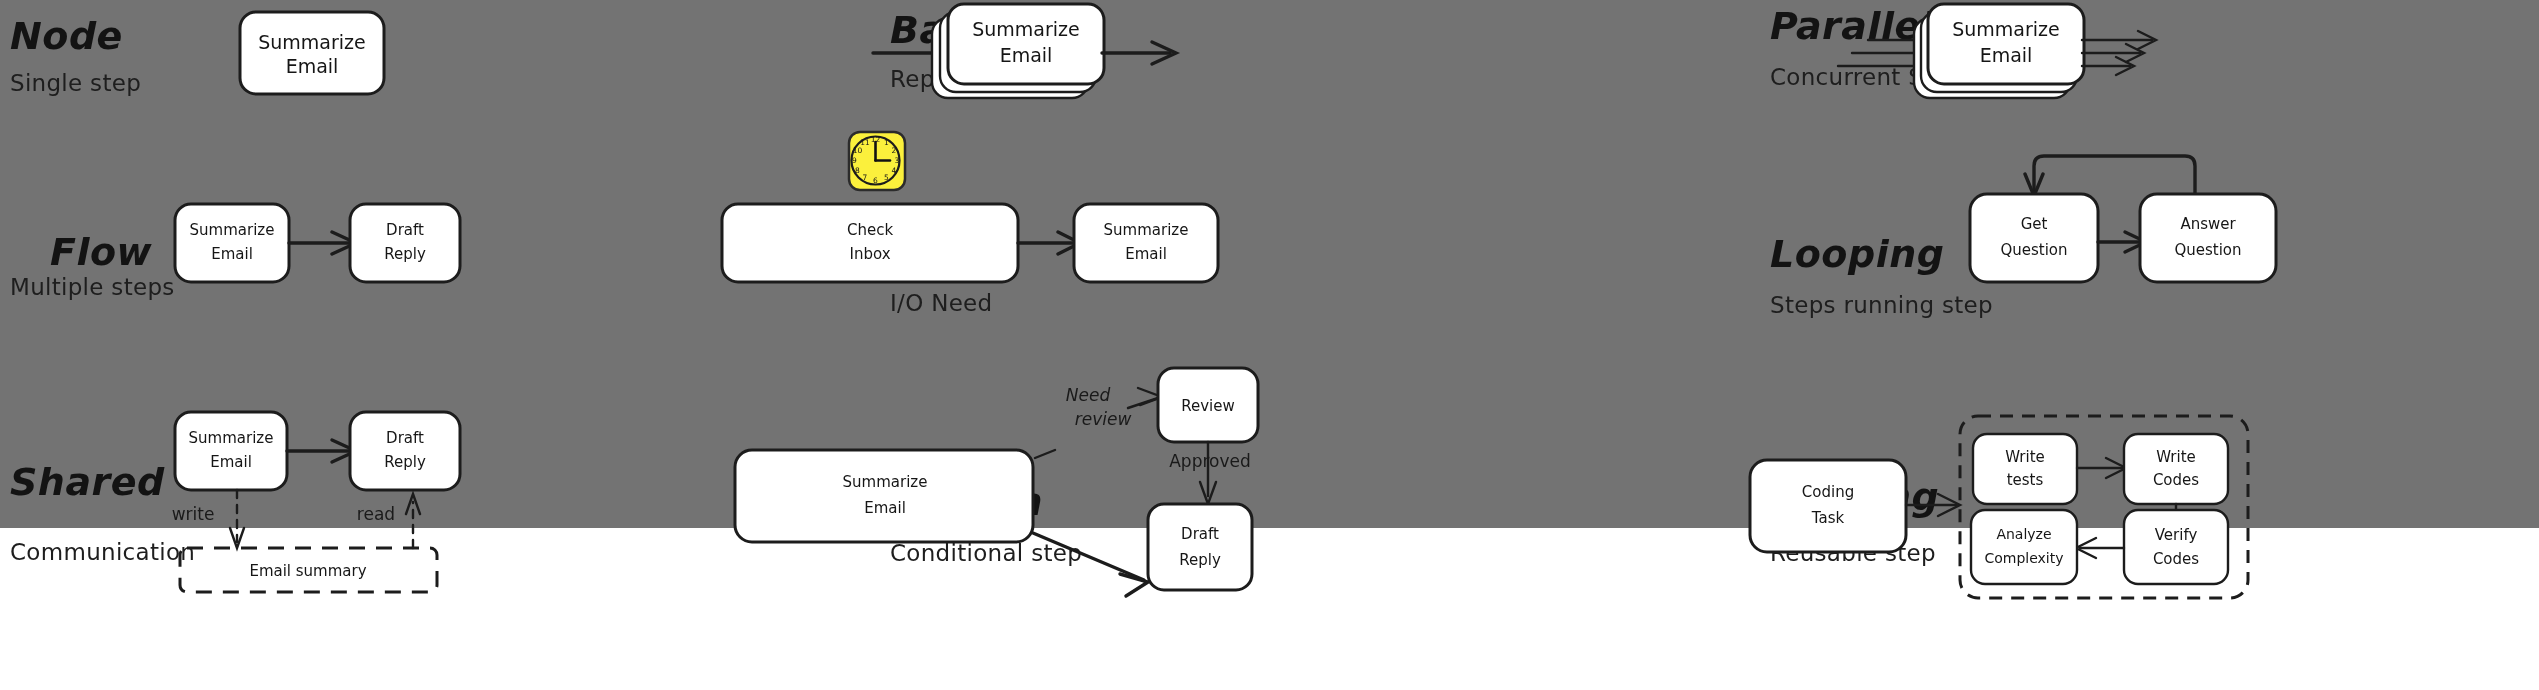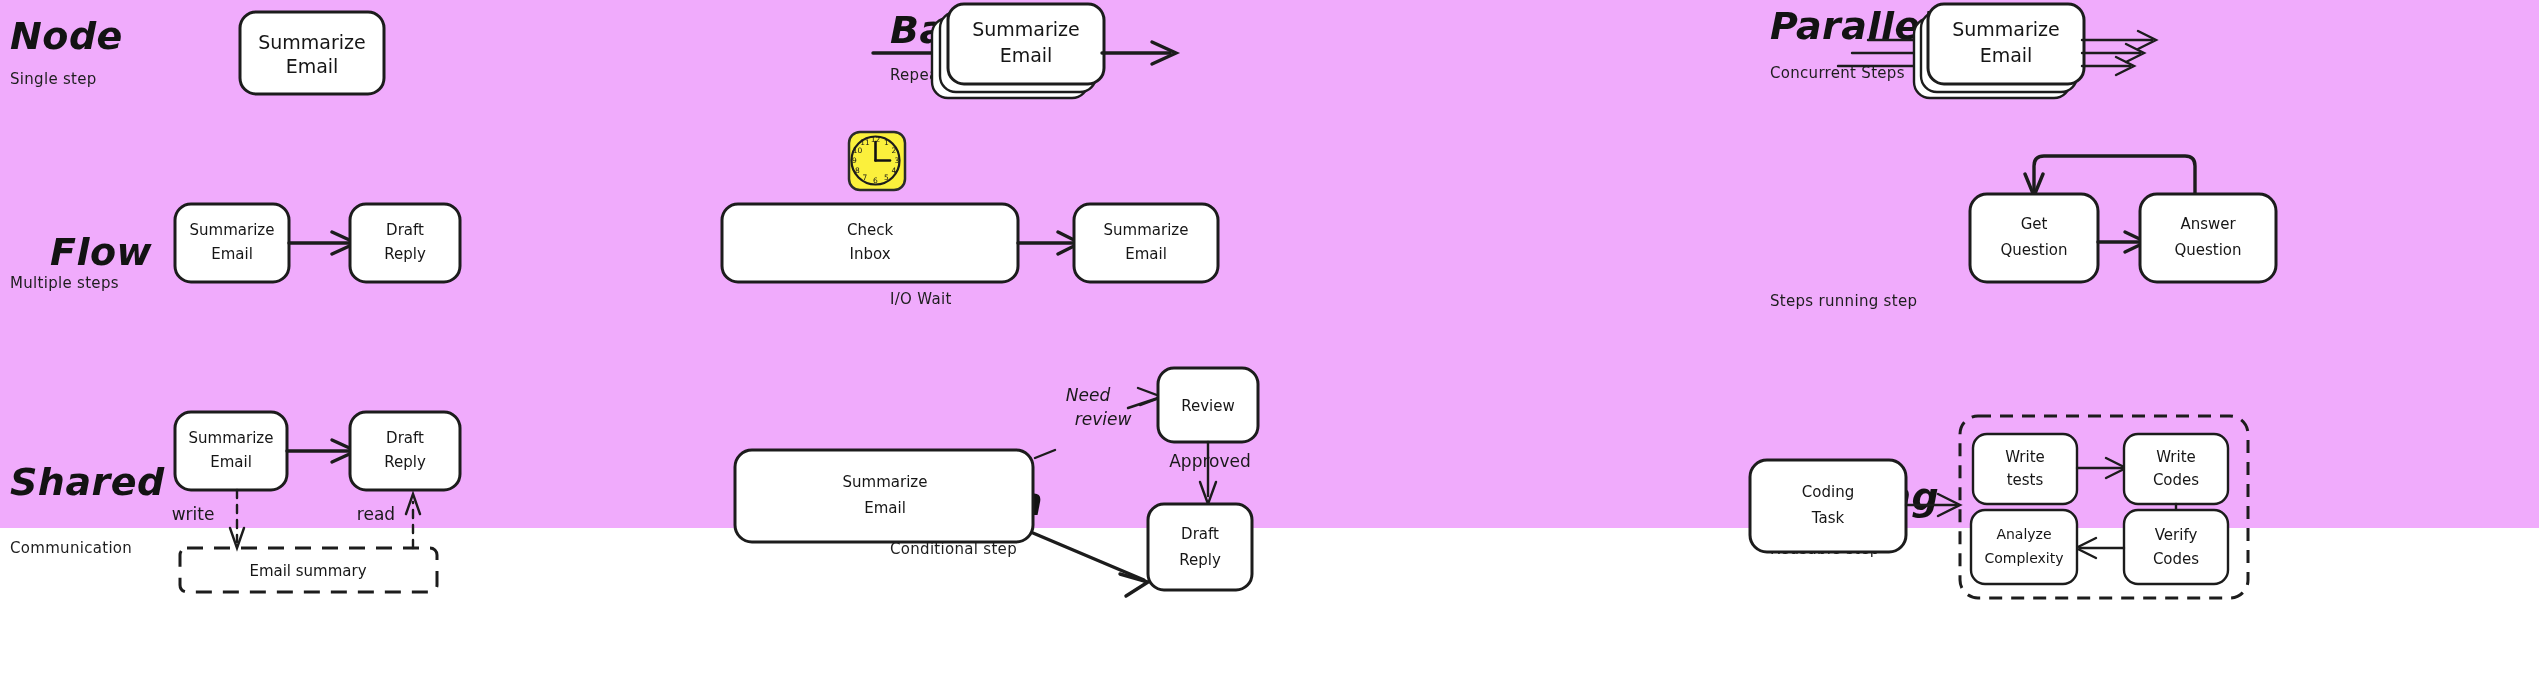--- a/index.html
+++ b/index.html
@@ -11,21 +11,21 @@
     width: 2539px;
     height: 690px;
     font-family: "DejaVu Sans", sans-serif;
     color: #1c1c1c;
     overflow: hidden;
   }
   .canvas {
     position: relative;
     width: 2539px;
     height: 528px;
-    background: #f0abfc;
+    background: #737373;
   }
   
   .panel {
     position: absolute;
     width: 846px;
     height: 230px;
   }
   .col0 { left: 0px; }
   .col1 { left: 880px; }
   .col2 { left: 1760px; }
@@ -40,21 +40,21 @@
     font-weight: 700;
     font-style: italic;
     letter-spacing: 0.5px;
     color: #131313;
     white-space: nowrap;
     font-family: "DejaVu Sans", sans-serif;
   }
   .panel-sub {
     position: absolute;
     left: 10px;
-    font-size: 15px;
+    font-size: 23px;
     font-weight: 400;
     color: #1e1e1e;
     white-space: nowrap;
     letter-spacing: 0.3px;
   }
   .diagram {
     position: absolute;
     left: 0;
     top: 0;
     width: 846px;
@@ -210,21 +210,21 @@
 
         <rect class="boxshape" x="350" y="24" width="110" height="78" rx="16" ry="16"></rect>
         <text class="nlabel small" x="405" y="50">Draft</text>
         <text class="nlabel small" x="405" y="74">Reply</text>
       </svg>
     </div>
   </div>
 
   <div class="panel col1 row1">
     <div class="panel-title" style="top:48px;">Async</div>
-    <div class="panel-sub" style="top:110px;">I/O Wait</div>
+    <div class="panel-sub" style="top:110px;">I/O Need</div>
     <div class="diagram">
       <svg width="846" height="230" viewBox="0 0 846 230">
         <rect class="boxshape" x="-158" y="24" width="296" height="78" rx="16" ry="16"></rect>
         <text class="nlabel small" x="-10" y="50">Check</text>
         <text class="nlabel small" x="-10" y="74">Inbox</text>
 
         <path class="edge" d="M 138 63 L 196 63"></path>
         <path class="edge" d="M 178 52 L 200 63 L 178 74"></path>
 
         <rect class="boxshape" x="194" y="24" width="144" height="78" rx="16" ry="16"></rect>
@@ -247,20 +247,21 @@
           <text class="clocknum" x="-22.5" y="-9.5">8</text>
           <text class="clocknum" x="-25.5" y="-19.5">9</text>
           <text class="clocknum" x="-22.5" y="-29.5">10</text>
           <text class="clocknum" x="-15" y="-37.5">11</text>
         </g>
       </svg>
     </div>
   </div>
 
   <div class="panel col2 row1">
+    <div class="panel-title" style="top:52px;">Looping</div>
     <div class="panel-sub" style="top:112px;">Steps running step</div>
     <div class="diagram">
       <svg width="846" height="230" viewBox="0 0 846 230">
 
         <path class="edge" d="M 435 61 L 435 -14 Q 435 -24 425 -24 L 284 -24 Q 274 -24 274 -14 L 274 10"></path>
         <path class="edge" d="M 265 -6 L 274 16 L 283 -6"></path>
 
         <rect class="boxshape" x="210" y="14" width="128" height="88" rx="17" ry="17"></rect>
         <text class="nlabel small" x="274" y="44">Get</text>
         <text class="nlabel small" x="274" y="70">Question</text>

